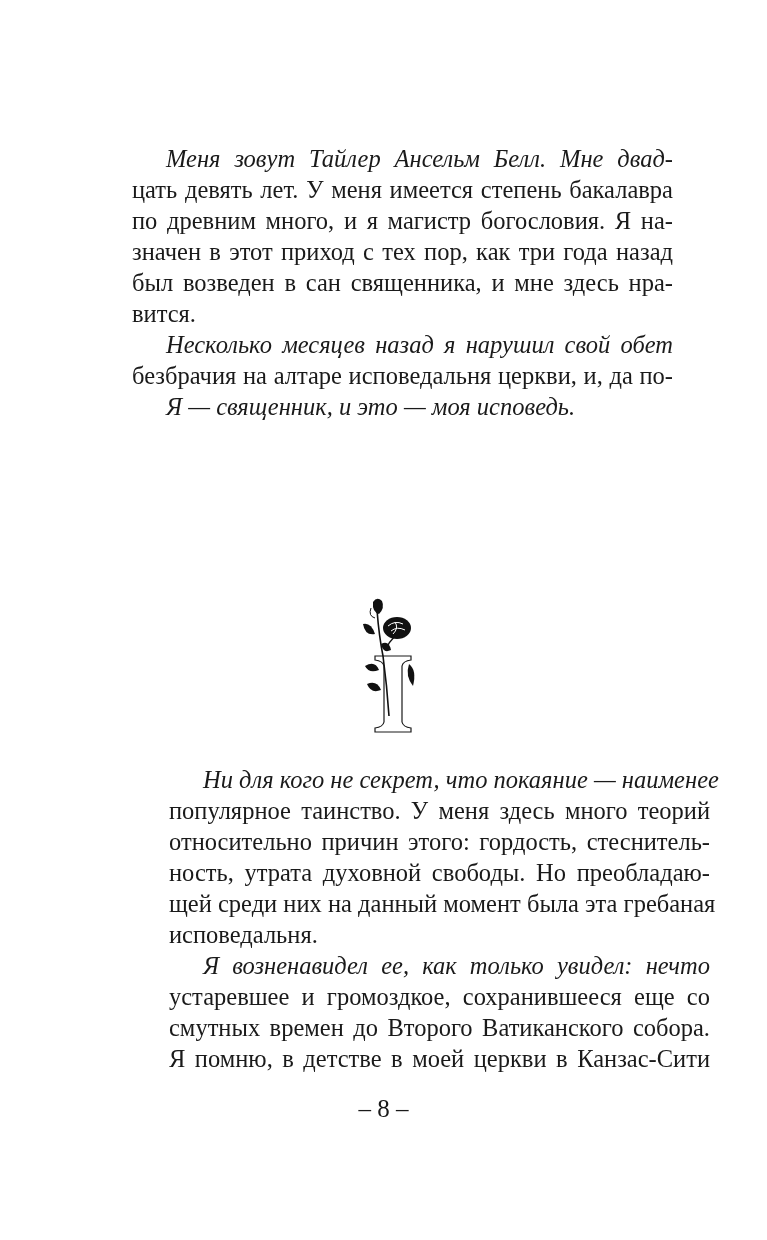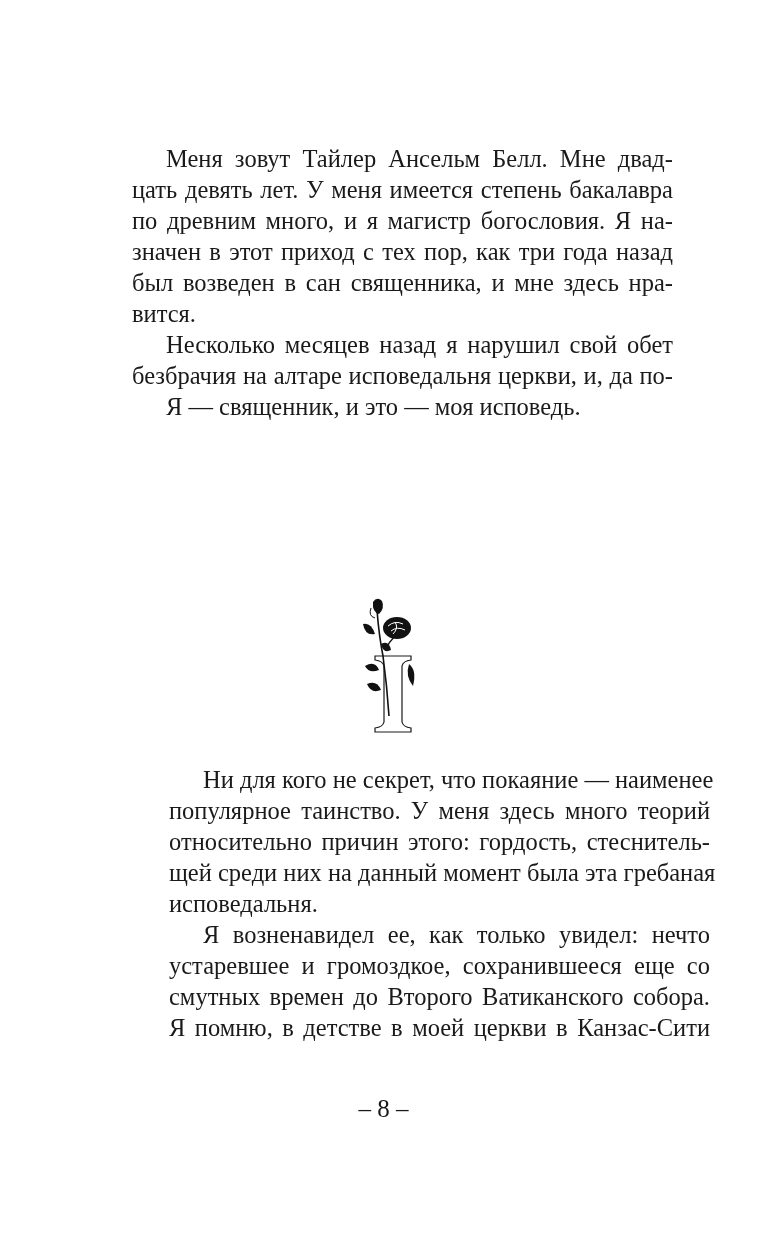--- a/index.html
+++ b/index.html
@@ -1,21 +1,21 @@
 <!DOCTYPE html>
 <html><head>
 <meta charset="utf-8">
 <style>
   html, body { margin: 0; padding: 0; background: #ffffff; }
   body { width: 767px; height: 1240px; position: relative; overflow: hidden;
          font-family: "Liberation Serif", "DejaVu Serif", serif; color: #1a1a1a; }
   .block { position: absolute; left: 132px; width: 541px; font-size: 24.5px; line-height: 31px; }
   .line { display: block; white-space: nowrap; text-align: justify; text-align-last: justify; height: 31px; }
   .line.last { text-align-last: left; }
-  .indent { padding-left: 34px; }
+  .indent { padding-left: 34px; font-style: italic; }
   #block1 { top: 143px; }
   #block2 { top: 764px; margin-left: 37px; }
   .ornament { position: absolute; left: 355px; top: 596px; width: 68px; height: 140px; }
   .page-num { position: absolute; left: 0; width: 767px; top: 1095px; text-align: center; font-size: 25px; }
 </style>
 </head>
 <body>
 
 <div id="block1" class="block">
   <span class="line indent">Меня зовут Тайлер Ансельм Белл. Мне двад-</span>
@@ -57,20 +57,21 @@
     <path d="M12 88 Q22 84 26 94 Q16 98 12 88 Z" fill="#111"></path>
     <path d="M54 68 Q62 74 58 90 Q50 80 54 68 Z" fill="#111"></path>
   </svg>
   
 </div>
 
 <div id="block2" class="block">
   <span class="line indent">Ни для кого не секрет, что покаяние — наименее</span>
   <span class="line">популярное таинство. У меня здесь много теорий</span>
   <span class="line">относительно причин этого: гордость, стеснитель-</span>
+  <span class="line">ность, утрата духовной свободы. Но преобладаю-</span>
   <span class="line">щей среди них на данный момент была эта гребаная</span>
   <span class="line last">исповедальня.</span>
   <span class="line indent">Я возненавидел ее, как только увидел: нечто</span>
   <span class="line">устаревшее и громоздкое, сохранившееся еще со</span>
   <span class="line">смутных времен до Второго Ватиканского собора.</span>
   <span class="line">Я помню, в детстве в моей церкви в Канзас-Сити</span>
 </div>
 
 <div class="page-num">– 8 –</div>
 

